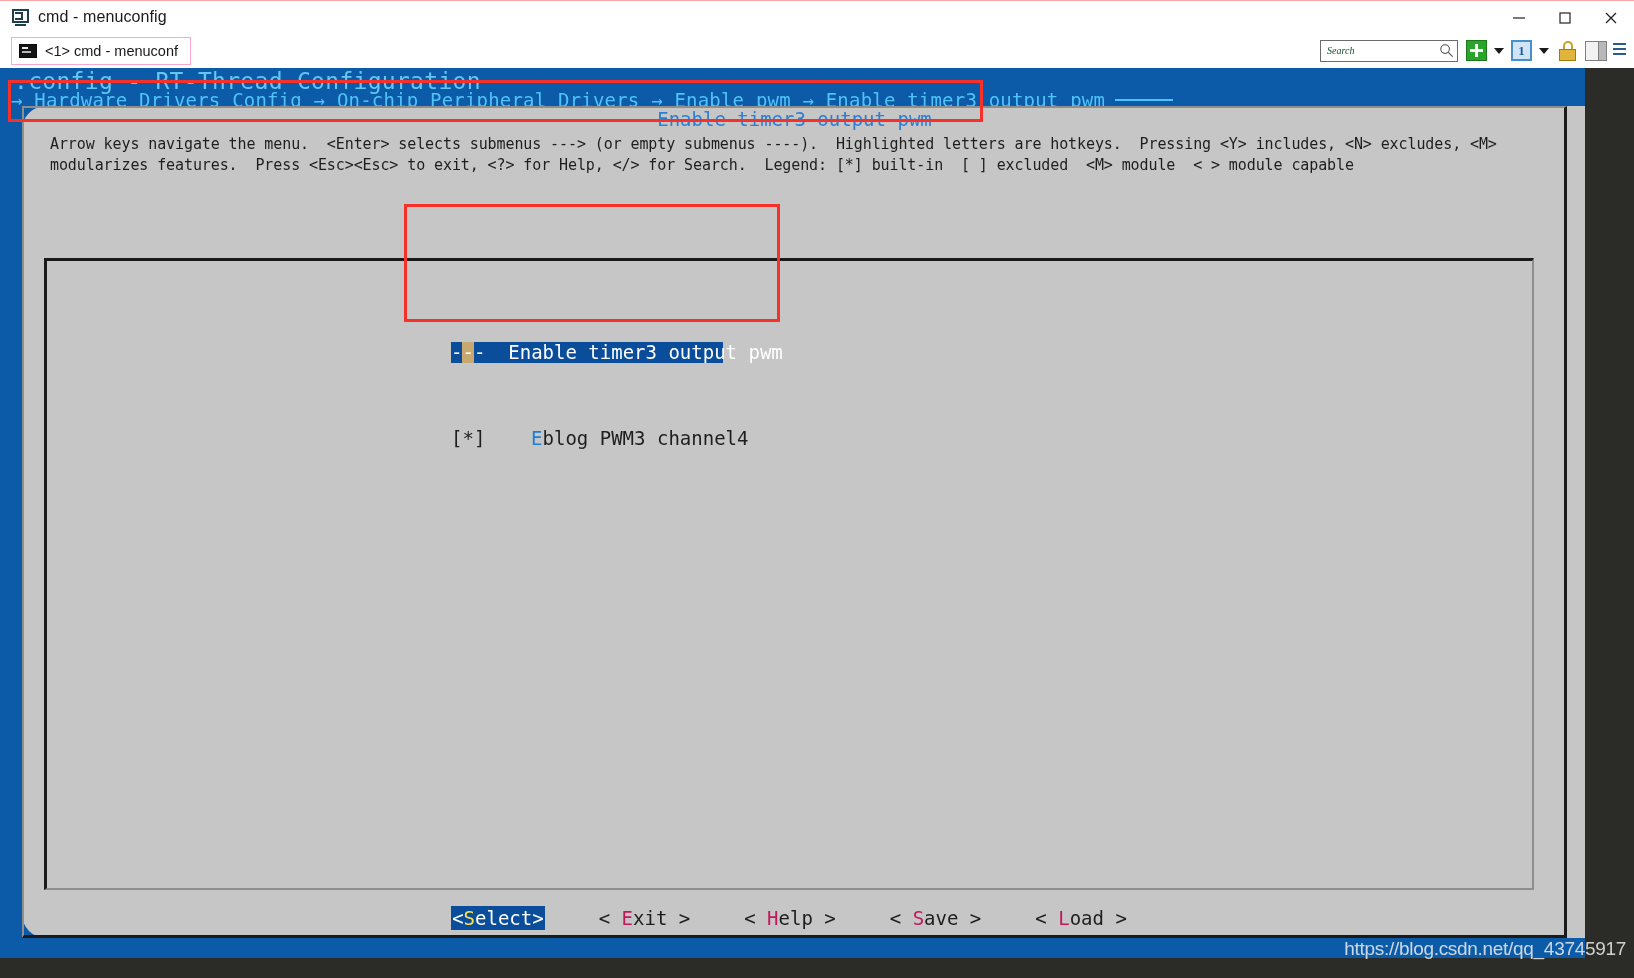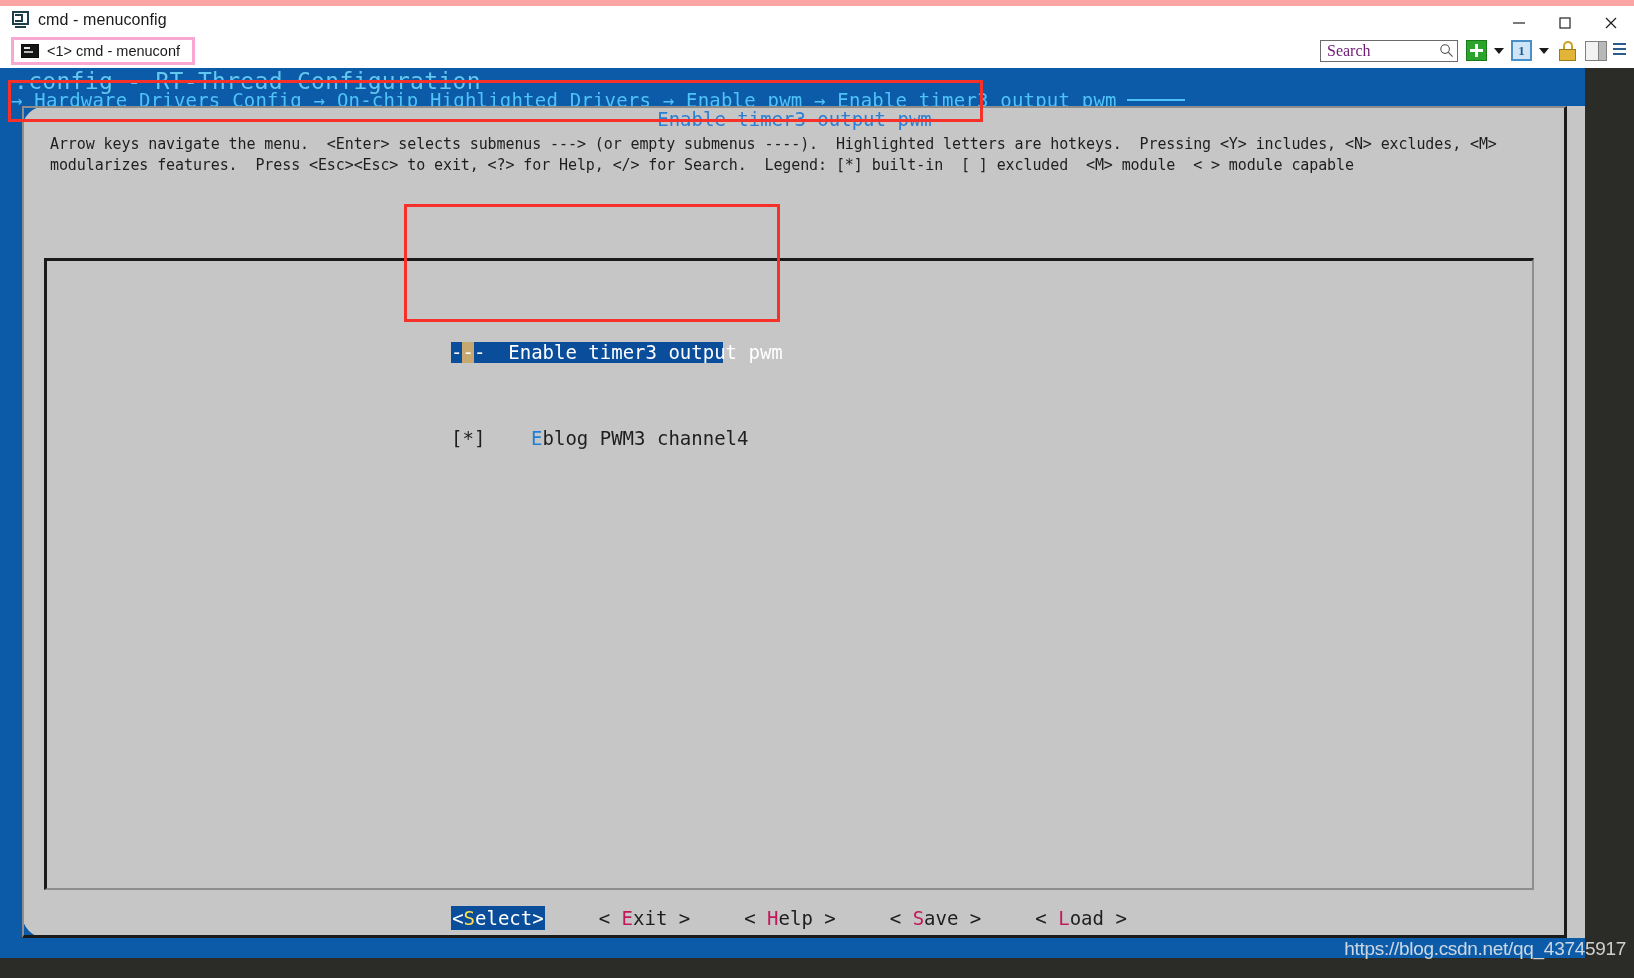--- a/index.html
+++ b/index.html
@@ -13,21 +13,21 @@
   
   .window {
     position: absolute; left: 0; top: 0;
     width: 1634px; height: 978px;
     background: #ffffff;
   }
   .titlebar {
     position: absolute; left: 0; top: 0;
     width: 1634px; height: 33px;
     background: #ffffff;
-    border-top: 6px solid #fca5a5;
+    border-top: 1px solid #fca5a5;
     display: flex; align-items: center;
   }
   .title-icon {
     width: 17px; height: 17px;
     margin-left: 12px; margin-right: 9px;
     position: relative; flex: none;
   }
   .title-icon .frame {
     position: absolute; left: 0; top: 0;
     width: 17px; height: 14px;
@@ -60,21 +60,21 @@
   .tabstrip {
     position: absolute; left: 0; top: 33px;
     width: 1634px; height: 35px;
     background: #ffffff;
     display: flex; align-items: center;
   }
   .tab {
     margin-left: 11px;
     height: 28px; min-width: 172px;
     background: #ffffff;
-    border: 3px solid #f9a8d4;
+    border: 1px solid #f9a8d4;
     display: flex; align-items: center;
     padding: 0 12px 0 7px;
   }
   .tab-icon {
     width: 18px; height: 14px; flex: none;
     background: #141414; border: 1px solid #0a0a0a;
     margin-right: 8px; position: relative;
   }
   .tab-icon::after {
     content: ""; position: absolute; left: 2px; top: 2px;
@@ -92,21 +92,21 @@
     height: 35px; display: flex; align-items: center;
   }
   .searchbox {
     width: 138px; height: 22px;
     border: 1px solid #6b6b6b; background: #ffffff;
     display: flex; align-items: center; justify-content: space-between;
     padding: 0 3px 0 6px; margin-right: 6px;
   }
   .searchbox span {
     font-family: "Liberation Serif", serif;
-    font-size: 16px; color: #701a75;
+    font-style: italic; font-size: 10px; color: #14532d;
   }
   .mag { width: 15px; height: 15px; flex: none; }
   .tool-ico { margin: 0 2px; display: flex; align-items: center; }
   .green-plus {
     width: 21px; height: 21px; background: #2aa42a;
     border: 1px solid #1a7a1a; position: relative;
   }
   .green-plus::before, .green-plus::after {
     content: ""; position: absolute; background: #ffffff;
   }
@@ -333,21 +333,21 @@
         <div></div>
         <div></div>
         <div></div>
       </div>
   </div>
 
   <div class="terminal">
 
     <div class="config-title">.config - RT-Thread Configuration</div>
 
-    <div class="breadcrumb"><span>→ Hardware Drivers Config → On-chip Highlighted Drivers → Enable pwm → Enable timer3 output pwm</span><span class="rule"></span></div>
+    <div class="breadcrumb"><span>→ Hardware Drivers Config → On-chip Peripheral Drivers → Enable pwm → Enable timer3 output pwm</span><span class="rule"></span></div>
 
     <div class="dialog">
       <div class="dlg-inner-border"></div>
 
       <div class="dlg-title">Enable timer3 output pwm</div>
 
       <div class="helptext">Arrow keys navigate the menu.  &lt;Enter&gt; selects submenus ---&gt; (or empty submenus ----).  Highlighted letters are hotkeys.  Pressing &lt;Y&gt; includes, &lt;N&gt; excludes, &lt;M&gt; modularizes features.  Press &lt;Esc&gt;&lt;Esc&gt; to exit, &lt;?&gt; for Help, &lt;/&gt; for Search.  Legend: [*] built-in  [ ] excluded  &lt;M&gt; module  &lt; &gt; module capable</div>
 
       <div class="listbox">
         <div class="menu-rows">

